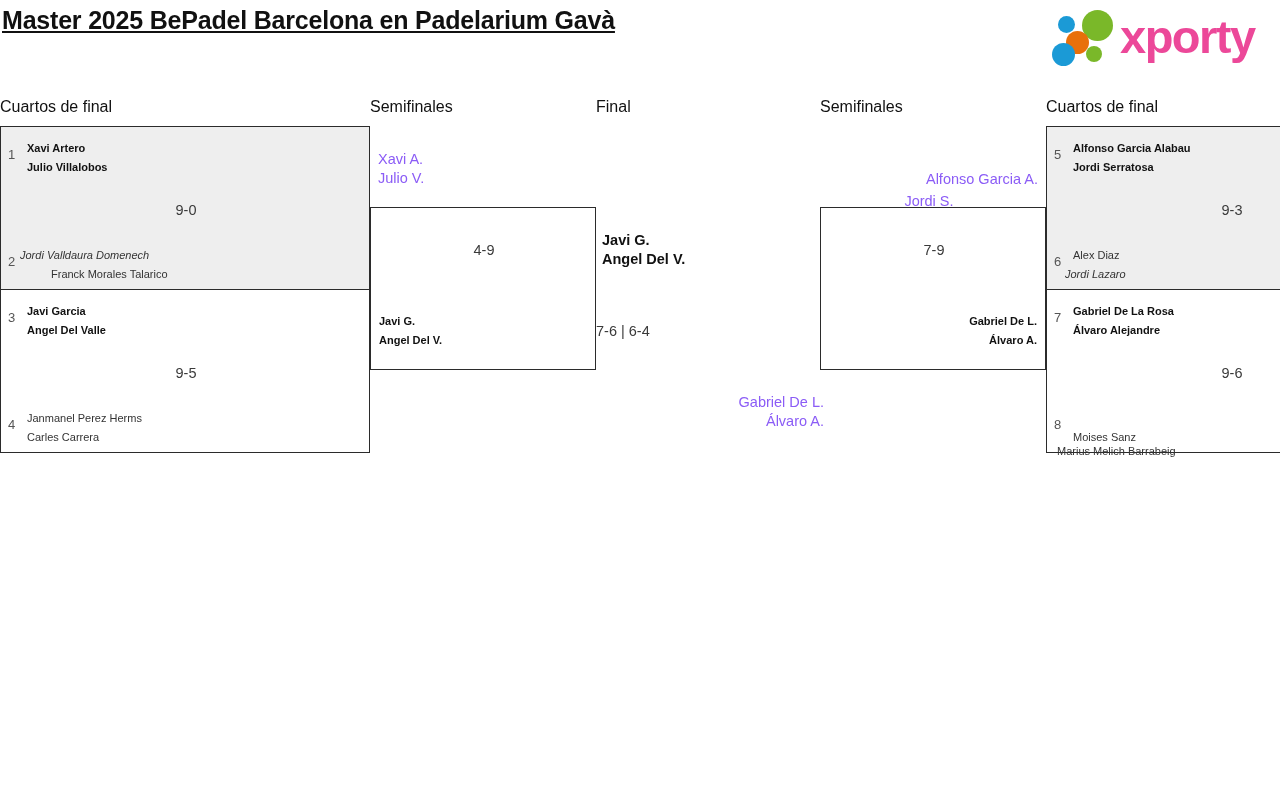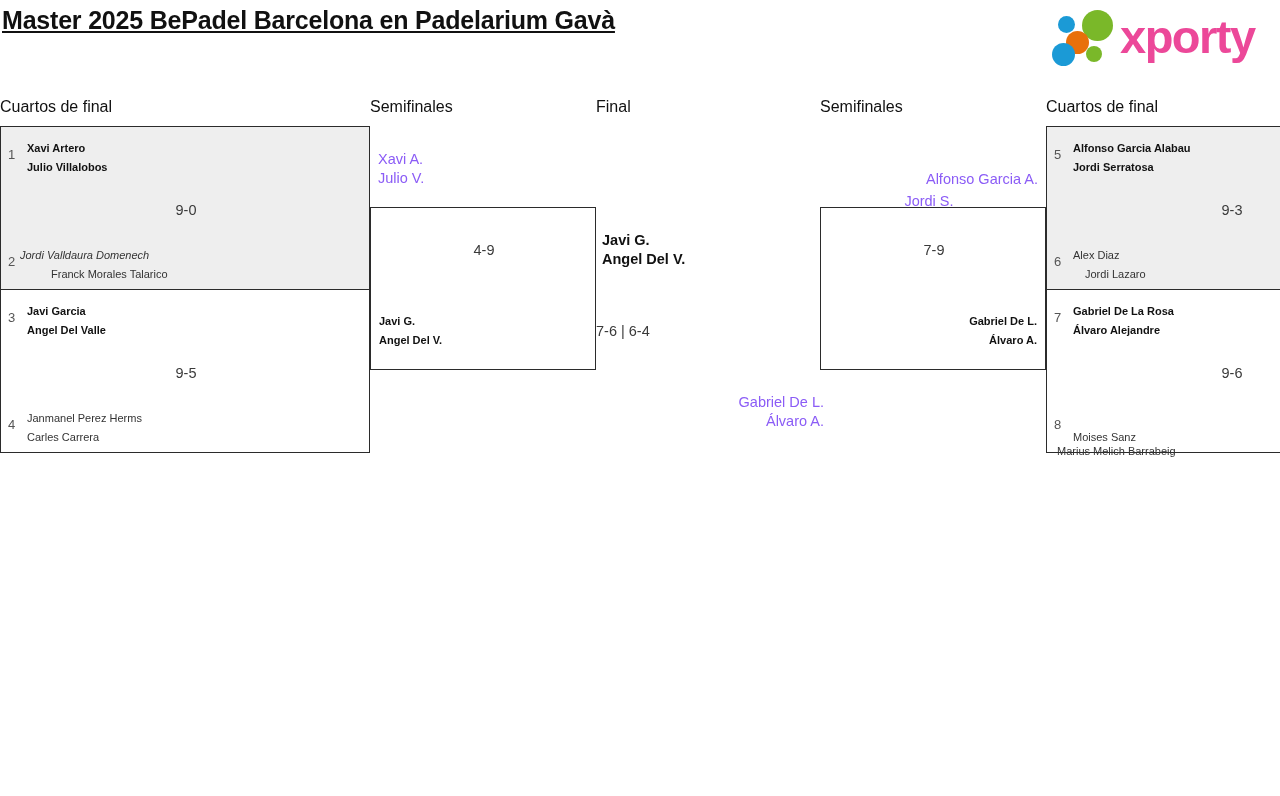--- a/index.html
+++ b/index.html
@@ -204,21 +204,21 @@
 
   <div class="match-box shaded" style="left:1046px; top:126px; width:370px; height:164px;">
     <span class="seed left" style="top:20px;">5</span>
     <span class="team winner align-left" style="left:26px; top:12px;">Alfonso Garcia Alabau</span>
     <span class="team winner align-left" style="left:26px; top:31px;">Jordi Serratosa</span>
 
     <span class="score" style="left:0px; width:370px; text-align:center; top:74px;">9-3</span>
 
     <span class="seed left" style="top:127px;">6</span>
     <span class="team align-left" style="left:26px; top:119px;">Alex Diaz</span>
-    <span class="team align-left" style="left:38px; top:138px;">Jordi Lazaro</span>
+    <span class="team align-left" style="left:18px; top:138px;font-style:italic;">Jordi Lazaro</span>
   </div>
 
   <div class="match-box" style="left:1046px; top:289px; width:370px; height:164px;">
     <span class="seed left" style="top:20px;">7</span>
     <span class="team winner align-left" style="left:26px; top:12px;">Gabriel De La Rosa</span>
     <span class="team winner align-left" style="left:26px; top:31px;">Álvaro Alejandre</span>
 
     <span class="score" style="left:0px; width:370px; text-align:center; top:74px;">9-6</span>
 
     <span class="seed left" style="top:127px;">8</span>

